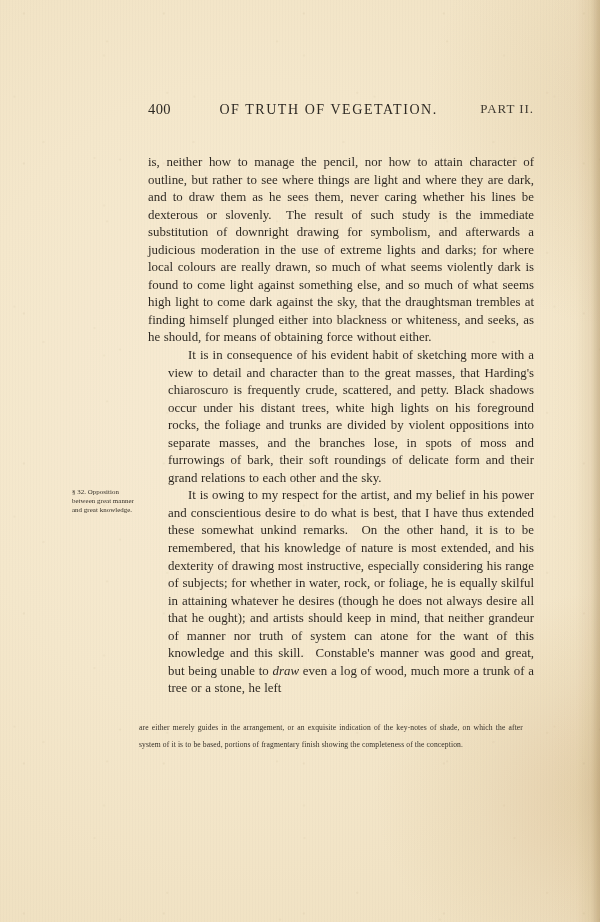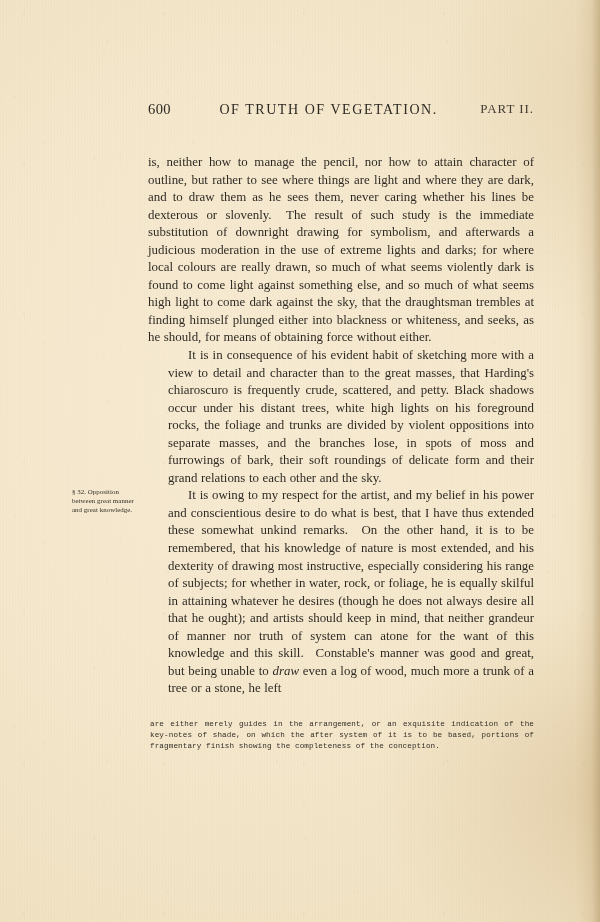--- a/index.html
+++ b/index.html
@@ -118,49 +118,48 @@
     font-size: 6.9px;
     line-height: 9.2px;
     color: #2a2620;
     text-align: left;
     letter-spacing: 0.05px;
   }
 
   
   #footnote {
     position: absolute;
-    left: 150px;
+    left: 139px;
     top: 719px;
     width: 384px;
     font-size: 7.6px;
-    line-height: 11px;
+    line-height: 17px;
     color: #2b2721;
     text-align: justify;
     text-align-last: left;
     letter-spacing: 0.12px;
-    font-family: Liberation Mono, monospace;
   }
 
   
   #ink-softener {
     position: absolute;
     inset: 0;
     pointer-events: none;
     background: rgba(244, 231, 203, 0.045);
   }
 </style>
 </head>
 <body>
 
 <div id="page-sheet">
 
   <div id="paper-grain"></div>
 
   <div id="running-head">
-    <span class="folio">600</span>
+    <span class="folio">400</span>
     <span class="head-title">OF TRUTH OF VEGETATION.</span>
     <span class="head-part">PART II.</span>
   </div>
 
   <div id="text-column">
 
     <p class="para first-para">is, neither how to manage the pencil, nor how to attain character of outline, but rather to see where things are light and where they are dark, and to draw them as he sees them, never caring whether his lines be dexterous or slovenly.  The result of such study is the immediate substitution of downright drawing for symbolism, and afterwards a judicious moderation in the use of extreme lights and darks; for where local colours are really drawn, so much of what seems violently dark is found to come light against something else, and so much of what seems high light to come dark against the sky, that the draughtsman trembles at finding himself plunged either into blackness or whiteness, and seeks, as he should, for means of obtaining force without either.</p>
 
     <p class="para">It is in consequence of his evident habit of sketching more with a view to detail and character than to the great masses, that Harding's chiaroscuro is frequently crude, scattered, and petty. Black shadows occur under his distant trees, white high lights on his foreground rocks, the foliage and trunks are divided by violent oppositions into separate masses, and the branches lose, in spots of moss and furrowings of bark, their soft roundings of delicate form and their grand relations to each other and the sky.</p>
 

